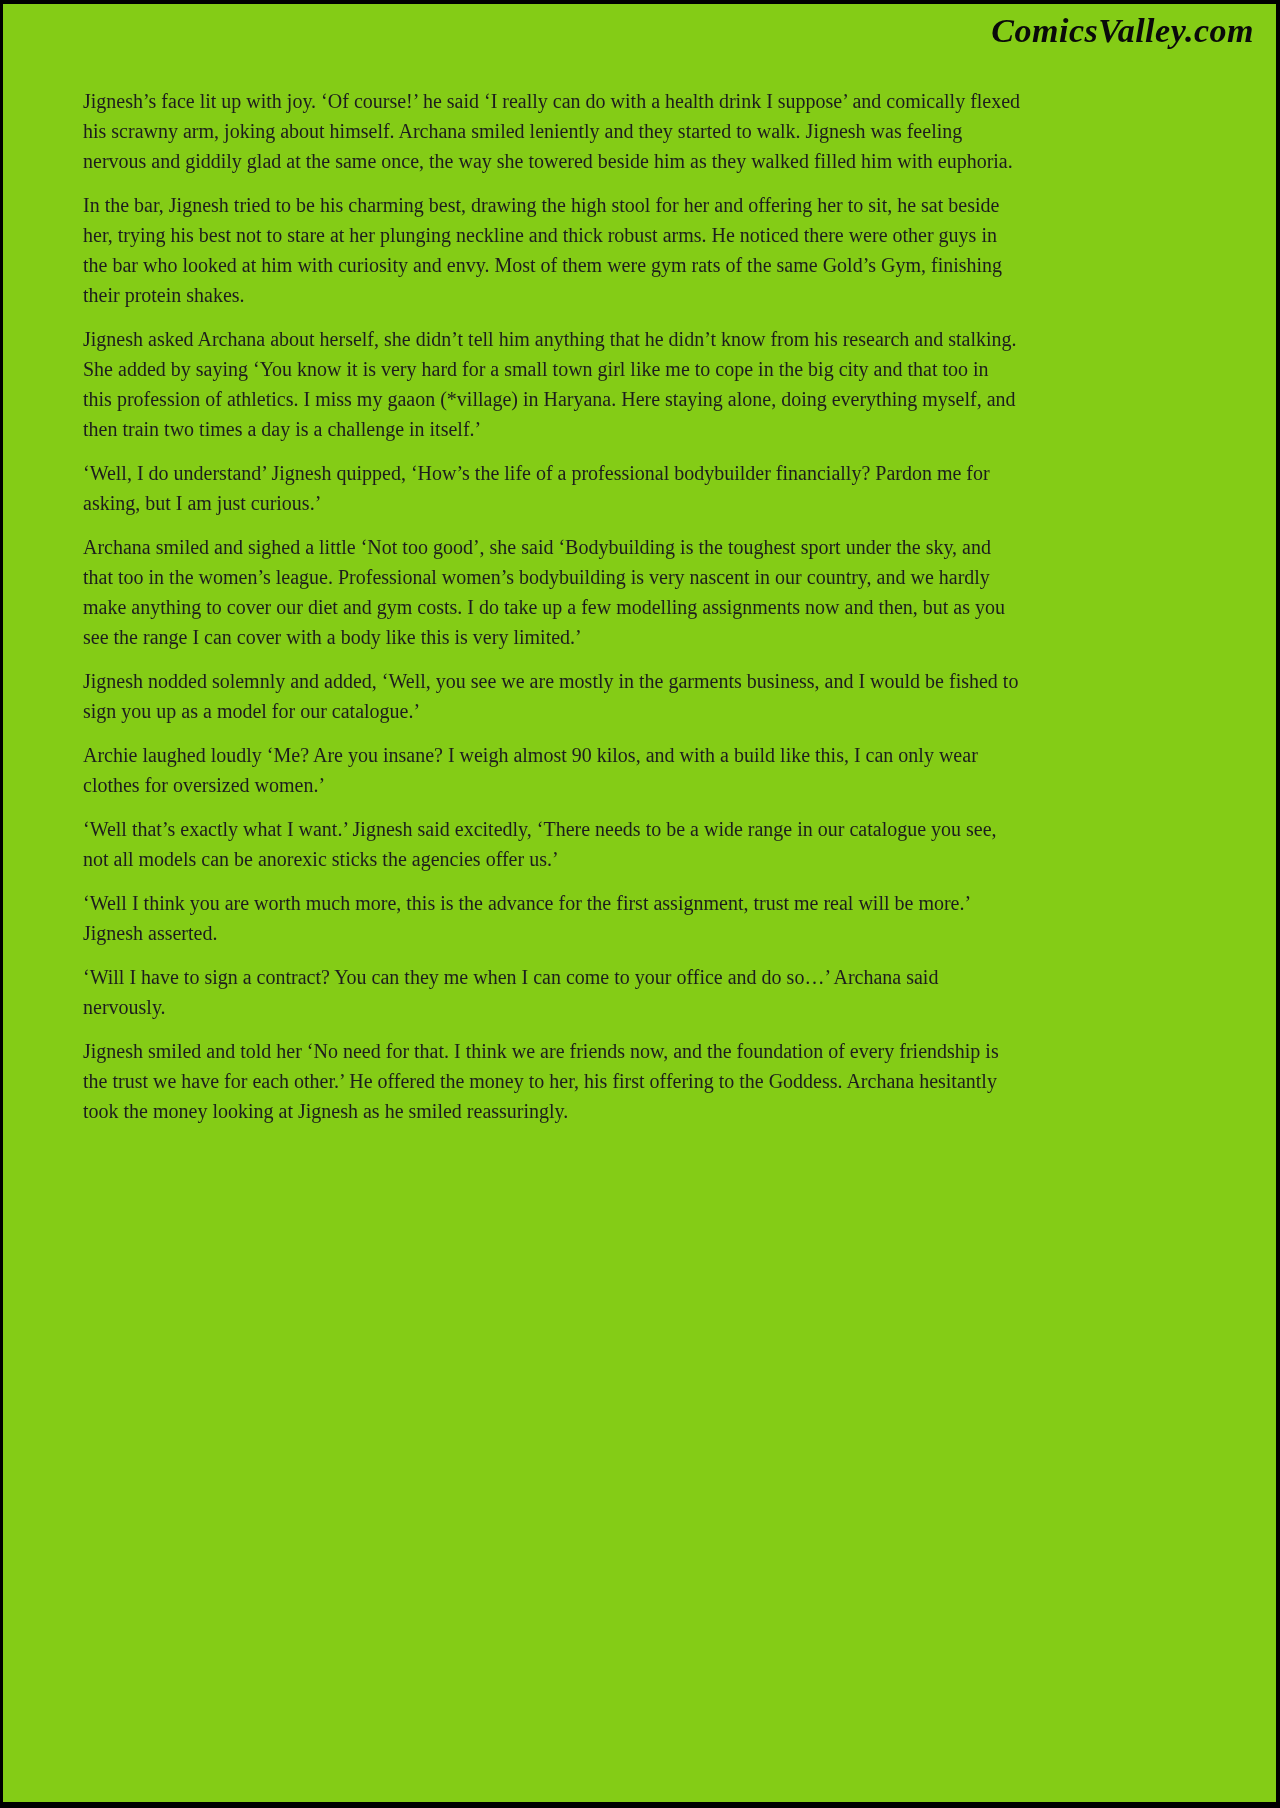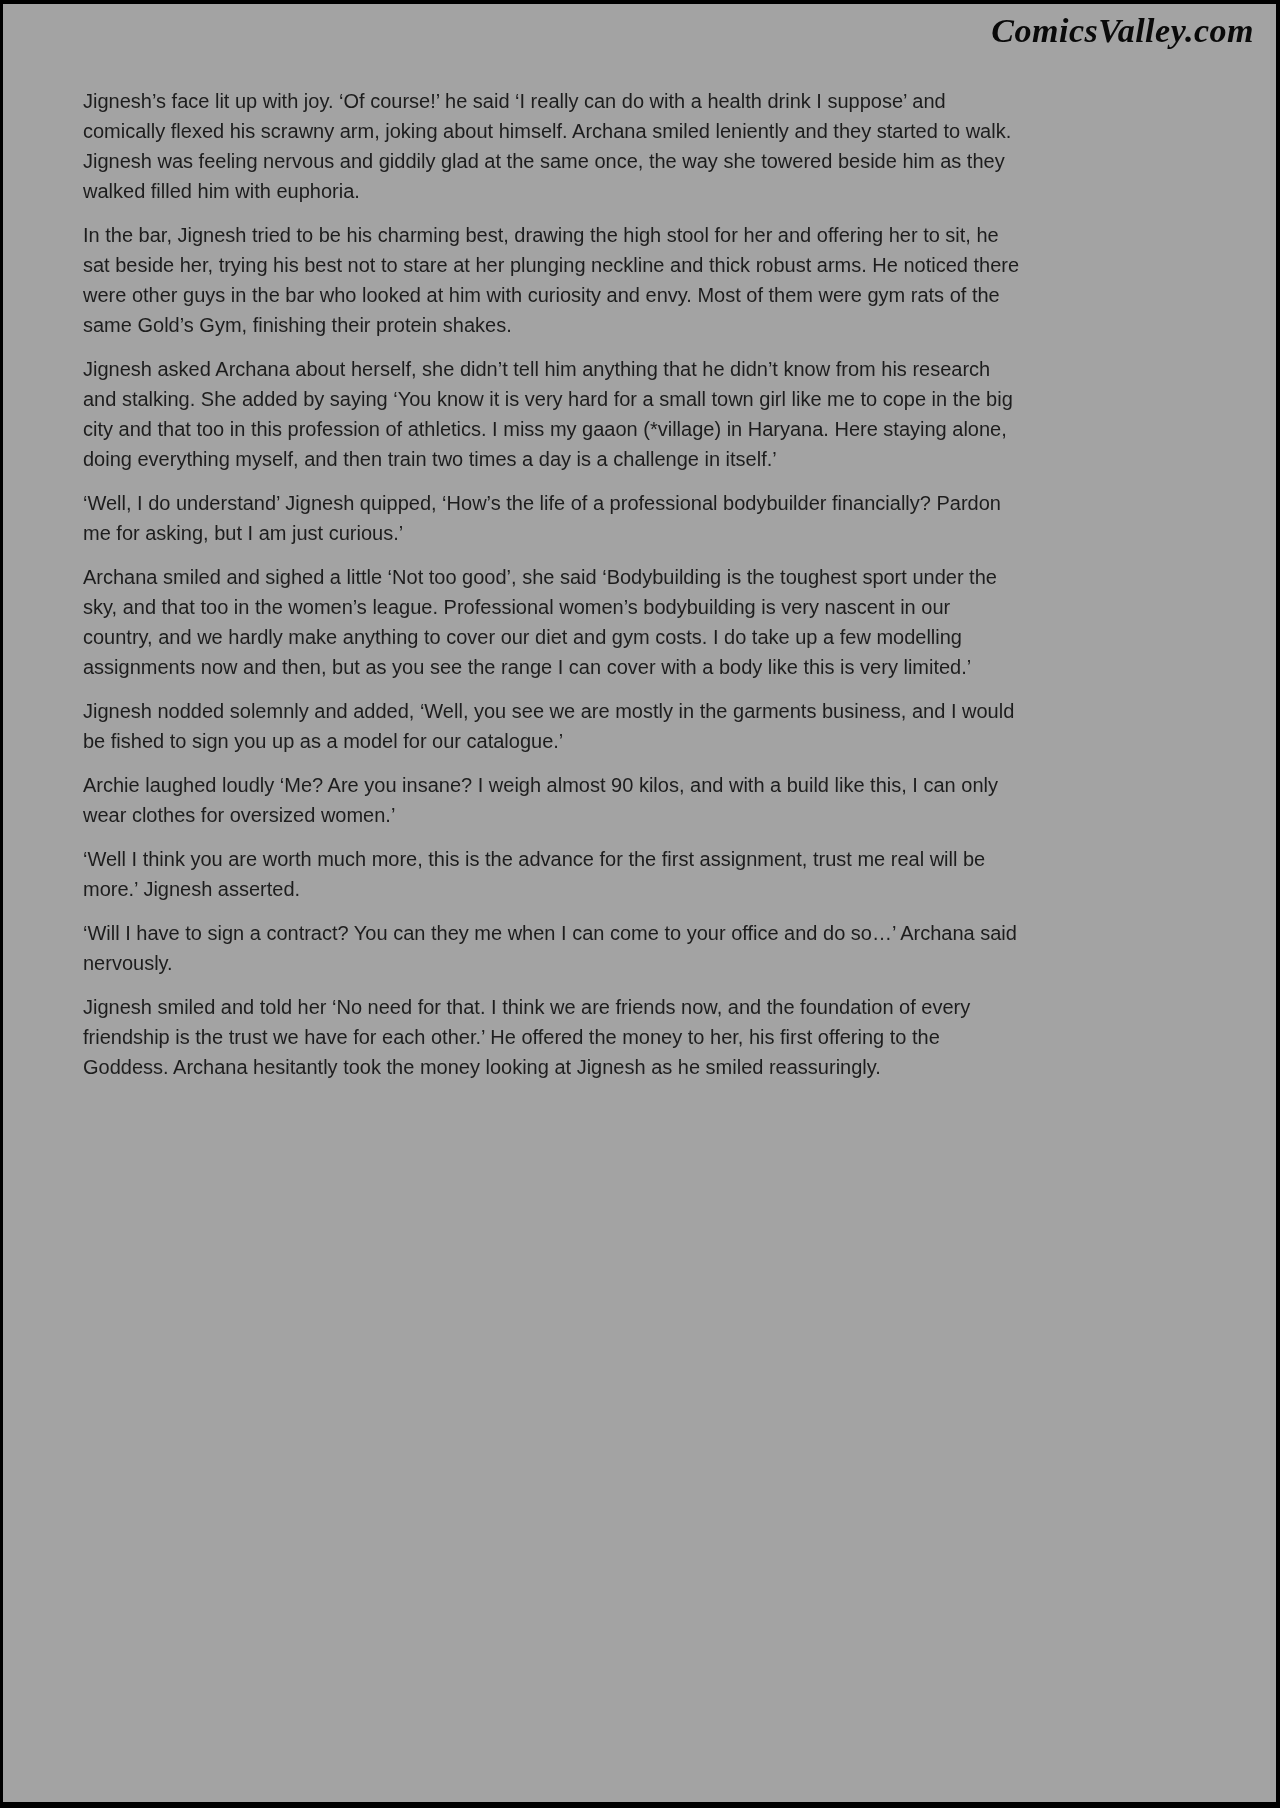--- a/index.html
+++ b/index.html
@@ -5,21 +5,21 @@
   html, body {
     margin: 0;
     padding: 0;
     background: #ffffff;
   }
   .page {
     position: relative;
     width: 1280px;
     height: 1808px;
     box-sizing: border-box;
-    background: #a3a3a3;
+    background: #84cc16;
     border-top: 4px solid #000;
     border-left: 3px solid #000;
     border-right: 4px solid #000;
     border-bottom: 6px solid #000;
     overflow: hidden;
     font-family: "Liberation Sans", sans-serif;
   }
   .page-header {
     position: absolute;
     top: 0;
@@ -44,34 +44,36 @@
     top: 82px;
     left: 80px;
     width: 938px;
   }
   .content p {
     margin: 0 0 14px 0;
     font-size: 20px;
     line-height: 30px;
     color: #1d1d1d;
     text-align: left;
+    font-family: Liberation Serif, serif;
   }
 </style>
 </head>
 <body>
 
 <div class="page">
   <header class="page-header">
     <div class="logo">ComicsValley.com</div>
   </header>
   <main class="content">
       <p>Jignesh’s face lit up with joy. ‘Of course!’ he said ‘I really can do with a health drink I suppose’ and comically flexed his scrawny arm, joking about himself. Archana smiled leniently and they started to walk. Jignesh was feeling nervous and giddily glad at the same once, the way she towered beside him as they walked filled him with euphoria.</p>
       <p>In the bar, Jignesh tried to be his charming best, drawing the high stool for her and offering her to sit, he sat beside her, trying his best not to stare at her plunging neckline and thick robust arms. He noticed there were other guys in the bar who looked at him with curiosity and envy. Most of them were gym rats of the same Gold’s Gym, finishing their protein shakes.</p>
       <p>Jignesh asked Archana about herself, she didn’t tell him anything that he didn’t know from his research and stalking. She added by saying ‘You know it is very hard for a small town girl like me to cope in the big city and that too in this profession of athletics. I miss my gaaon (*village) in Haryana. Here staying alone, doing everything myself, and then train two times a day is a challenge in itself.’</p>
       <p>‘Well, I do understand’ Jignesh quipped, ‘How’s the life of a professional bodybuilder financially? Pardon me for asking, but I am just curious.’</p>
       <p>Archana smiled and sighed a little ‘Not too good’, she said ‘Bodybuilding is the toughest sport under the sky, and that too in the women’s league. Professional women’s bodybuilding is very nascent in our country, and we hardly make anything to cover our diet and gym costs. I do take up a few modelling assignments now and then, but as you see the range I can cover with a body like this is very limited.’</p>
       <p>Jignesh nodded solemnly and added, ‘Well, you see we are mostly in the garments business, and I would be fished to sign you up as a model for our catalogue.’</p>
       <p>Archie laughed loudly ‘Me? Are you insane? I weigh almost 90 kilos, and with a build like this, I can only wear clothes for oversized women.’</p>
+      <p>‘Well that’s exactly what I want.’ Jignesh said excitedly, ‘There needs to be a wide range in our catalogue you see, not all models can be anorexic sticks the agencies offer us.’</p>
       <p>‘Well I think you are worth much more, this is the advance for the first assignment, trust me real will be more.’ Jignesh asserted.</p>
       <p>‘Will I have to sign a contract? You can they me when I can come to your office and do so…’ Archana said nervously.</p>
       <p>Jignesh smiled and told her ‘No need for that. I think we are friends now, and the foundation of every friendship is the trust we have for each other.’ He offered the money to her, his first offering to the Goddess. Archana hesitantly took the money looking at Jignesh as he smiled reassuringly.</p>
     </main>
 </div>
 
 </body></html>

